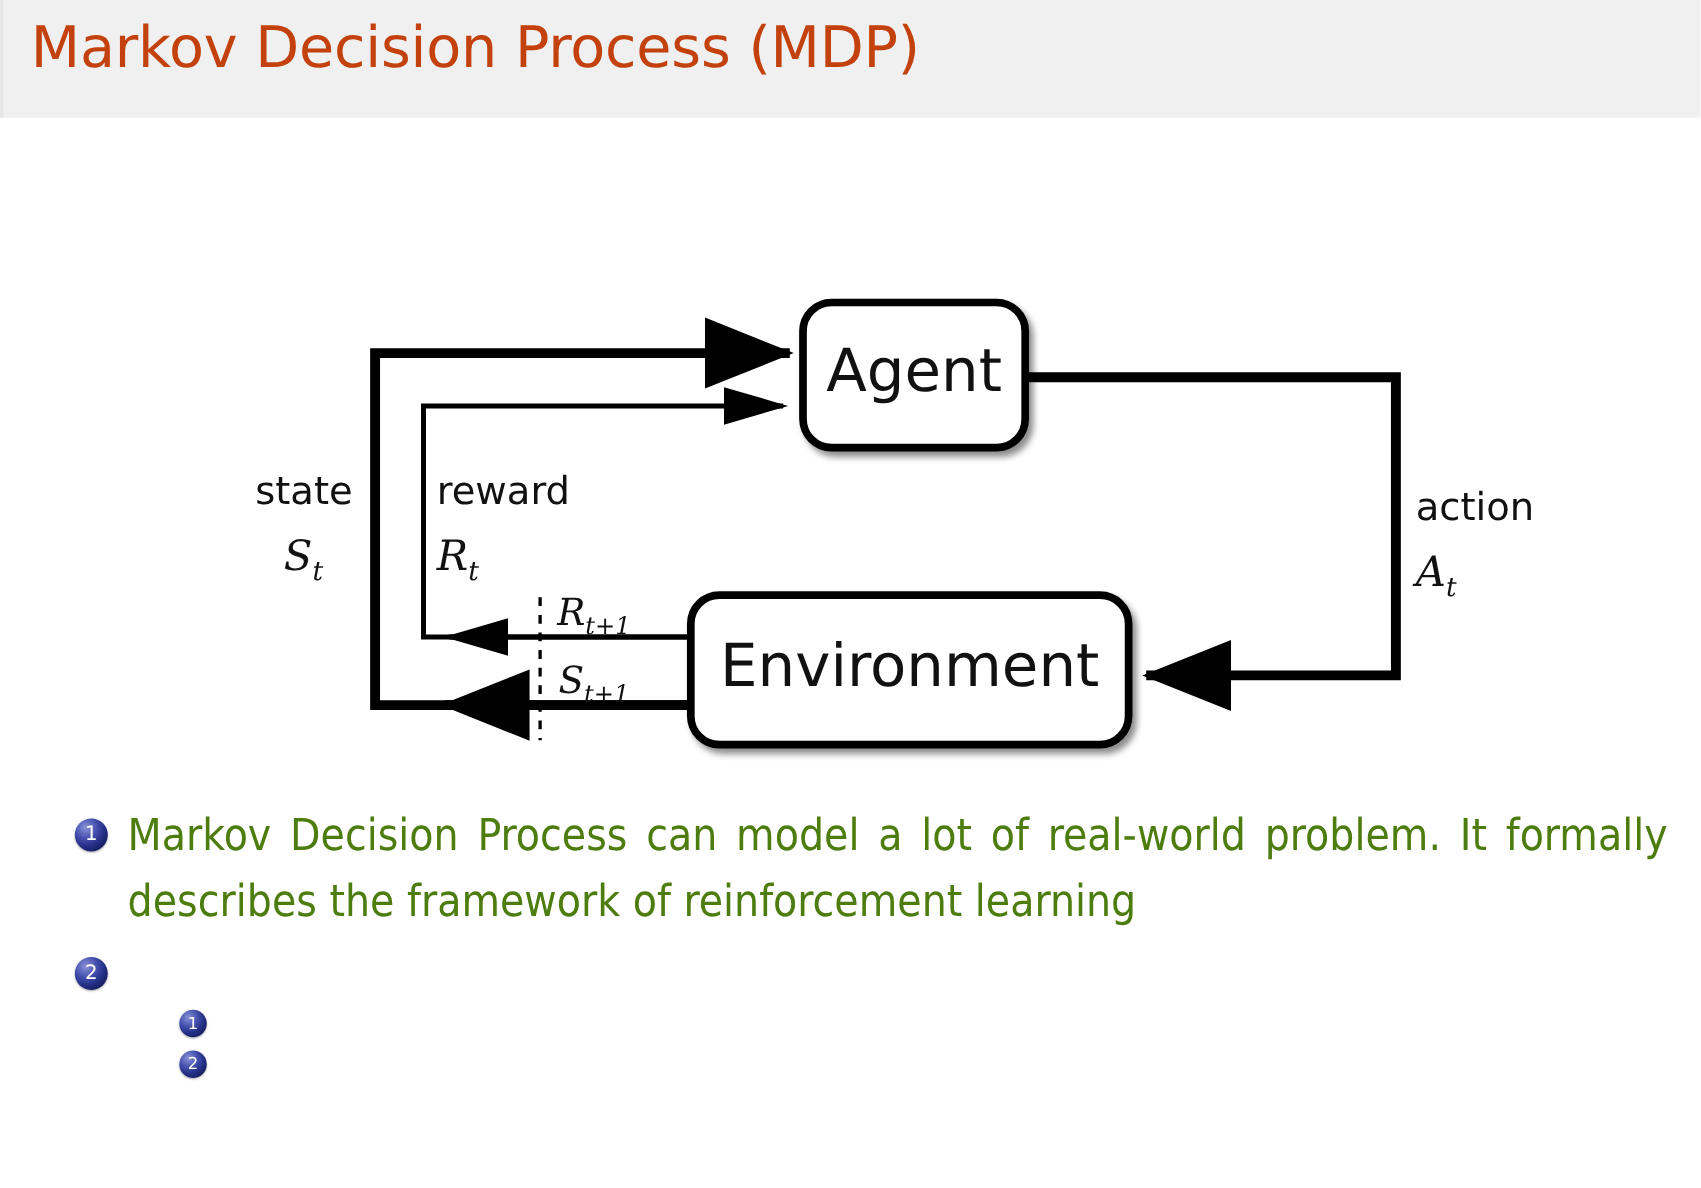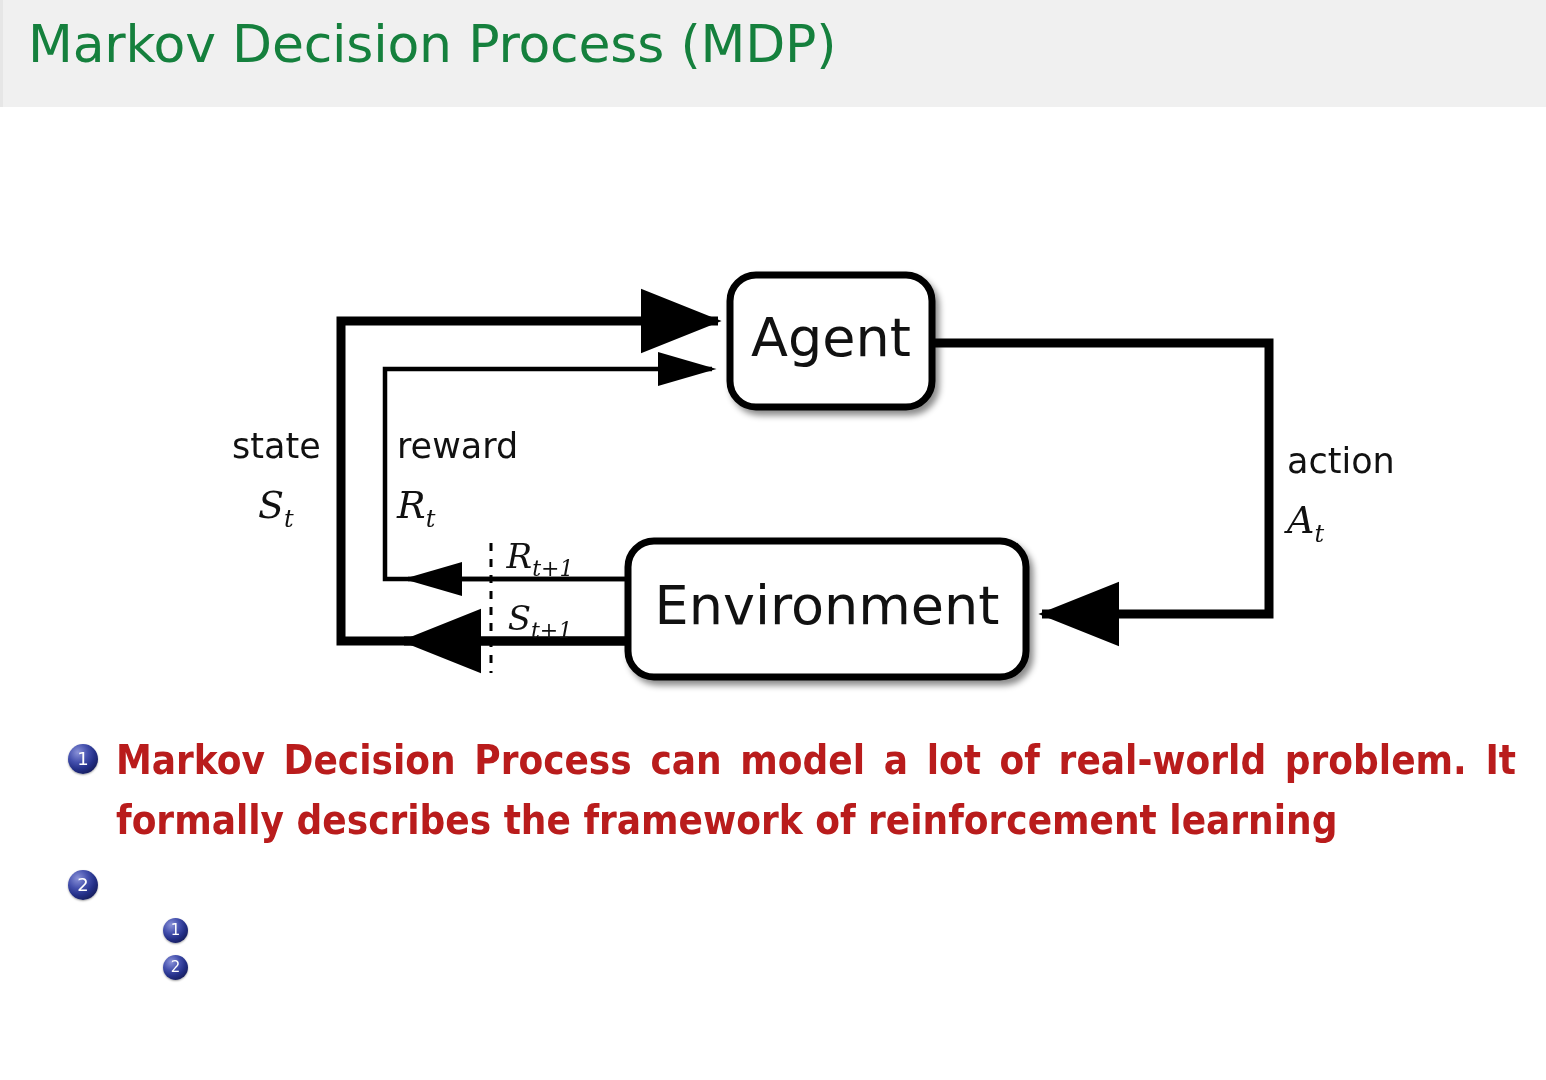--- a/index.html
+++ b/index.html
@@ -31,21 +31,21 @@
     height: 107px;
     background: #e6e6e6;
   }
   .slide-title {
     position: absolute;
     left: 28px;
     top: 14px;
     font-family: "DejaVu Sans", sans-serif;
     font-size: 52px;
     font-weight: 400;
-    color: #15803d;
+    color: #c2410c;
     letter-spacing: -0.2px;
     white-space: nowrap;
   }
 
   
   .diagram {
     position: absolute;
     left: 0;
     top: 107px;
     width: 1546px;
@@ -91,22 +91,22 @@
   .marker.small {
     width: 25px; height: 25px;
     font-size: 15px;
     line-height: 25px;
     margin-top: 12px;
     margin-right: 16px;
   }
 
   .bullet-text {
     font-family: "DejaVu Sans Condensed", "DejaVu Sans", sans-serif;
-    color: #b91c1c;
-    font-weight: 700;
+    color: #4d7c0f;
+    font-weight: 400;
   }
   .bullet-text.t1 {
     font-size: 40px;
     line-height: 60px;
     max-width: 1400px;
     text-align: justify;
     text-align-last: left;
   }
   .bullet-text.t2 {
     font-size: 35px;

